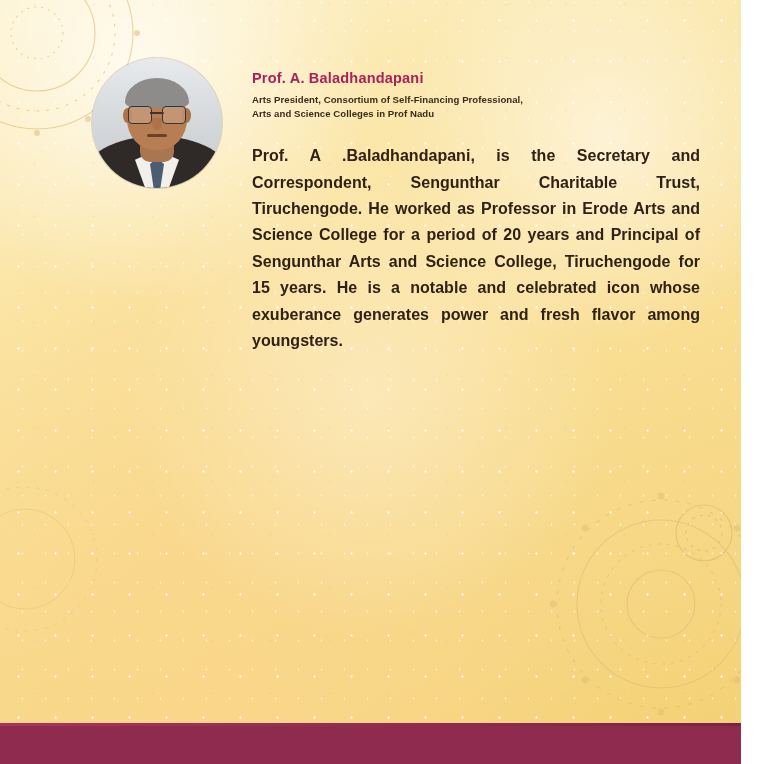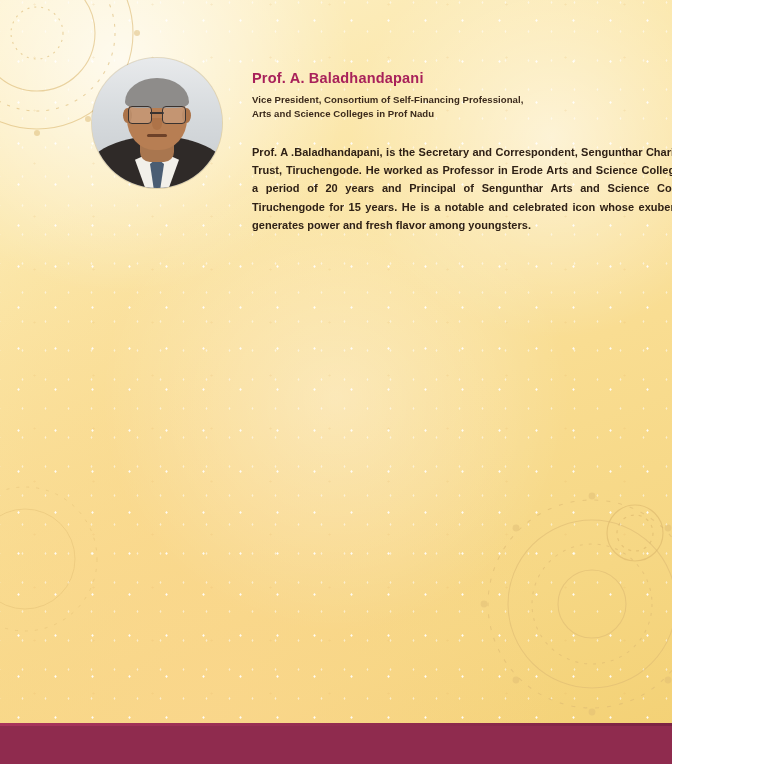--- a/index.html
+++ b/index.html
@@ -8,21 +8,21 @@
   }
   body {
     width: 770px;
     height: 764px;
     font-family: "Liberation Sans", sans-serif;
     background: #ffffff;
     overflow: hidden;
   }
   .page {
     position: relative;
-    width: 672px;
+    width: 741px;
     height: 764px;
     overflow: hidden;
     background:
       radial-gradient(circle at 18% 8%, rgba(255,255,255,0.75) 0%, rgba(255,255,255,0) 26%),
       radial-gradient(circle at 82% 18%, rgba(255,255,255,0.55) 0%, rgba(255,255,255,0) 24%),
       radial-gradient(circle at 50% 52%, rgba(255,255,255,0.35) 0%, rgba(255,255,255,0) 45%),
       radial-gradient(ellipse at 30% 95%, rgba(250,214,140,0.85) 0%, rgba(250,214,140,0) 55%),
       linear-gradient(160deg, #fdf1c9 0%, #fbe6a8 28%, #f9dd92 55%, #f6d784 78%, #f3d073 100%);
   }
   
@@ -199,21 +199,21 @@
   .role {
     color: #3b2a1c;
     font-size: 9.6px;
     line-height: 1.45;
     margin: 0;
     font-weight: 600;
     letter-spacing: 0.05px;
   }
   .bio {
     color: #2f2116;
-    font-size: 11px;
+    font-size: 16px;
     line-height: 1.65;
     margin: 22px 0 0 0;
     text-align: justify;
     font-weight: 600;
     letter-spacing: 0.03px;
   }
 </style>
 </head>
 <body>
 
@@ -294,21 +294,21 @@
         <div class="ph-lens l"></div>
         <div class="ph-bridge"></div>
         <div class="ph-lens r"></div>
       </div>
       <div class="ph-mouth"></div>
     </div>
 
     <div class="text-col">
       <h1 class="name">Prof. A. Baladhandapani</h1>
       <p class="role">
-        <span>Vice President, Consortium of Self-Financing Professional,</span><br>
+        <span>Arts President, Consortium of Self-Financing Professional,</span><br>
         <span>Arts and Science Colleges in Prof Nadu</span>
       </p>
       <p class="bio">Prof. A .Baladhandapani, is the Secretary and Correspondent, Sengunthar Charitable Trust, Tiruchengode. He worked as Professor in Erode Arts and Science College for a period of 20 years and Principal of Sengunthar Arts and Science College, Tiruchengode for 15 years. He is a notable and celebrated icon whose exuberance generates power and fresh flavor among youngsters.</p>
     </div>
 
   </div>
 
   <div class="footer-bar-accent"></div>
   <div class="footer-bar"></div>
 

